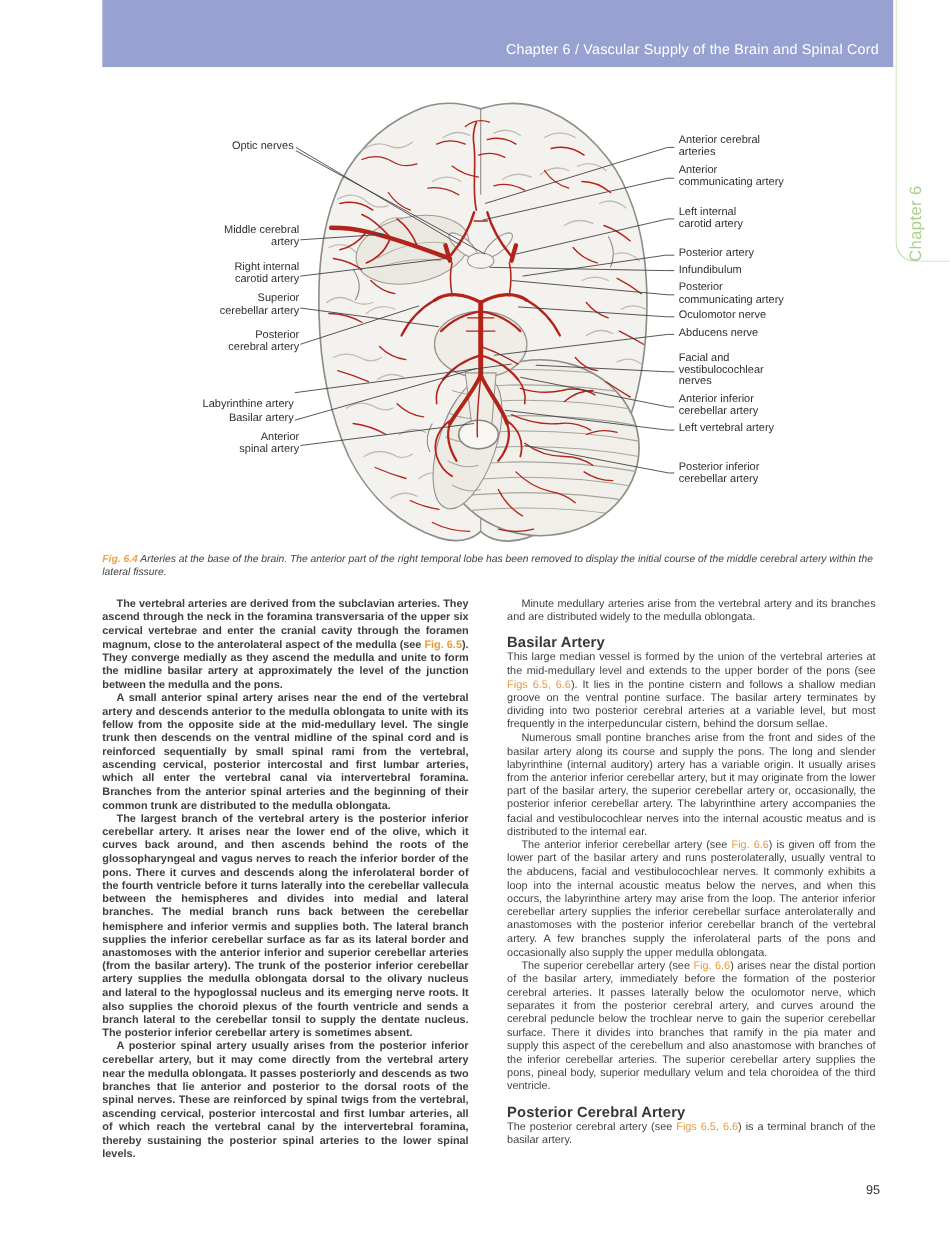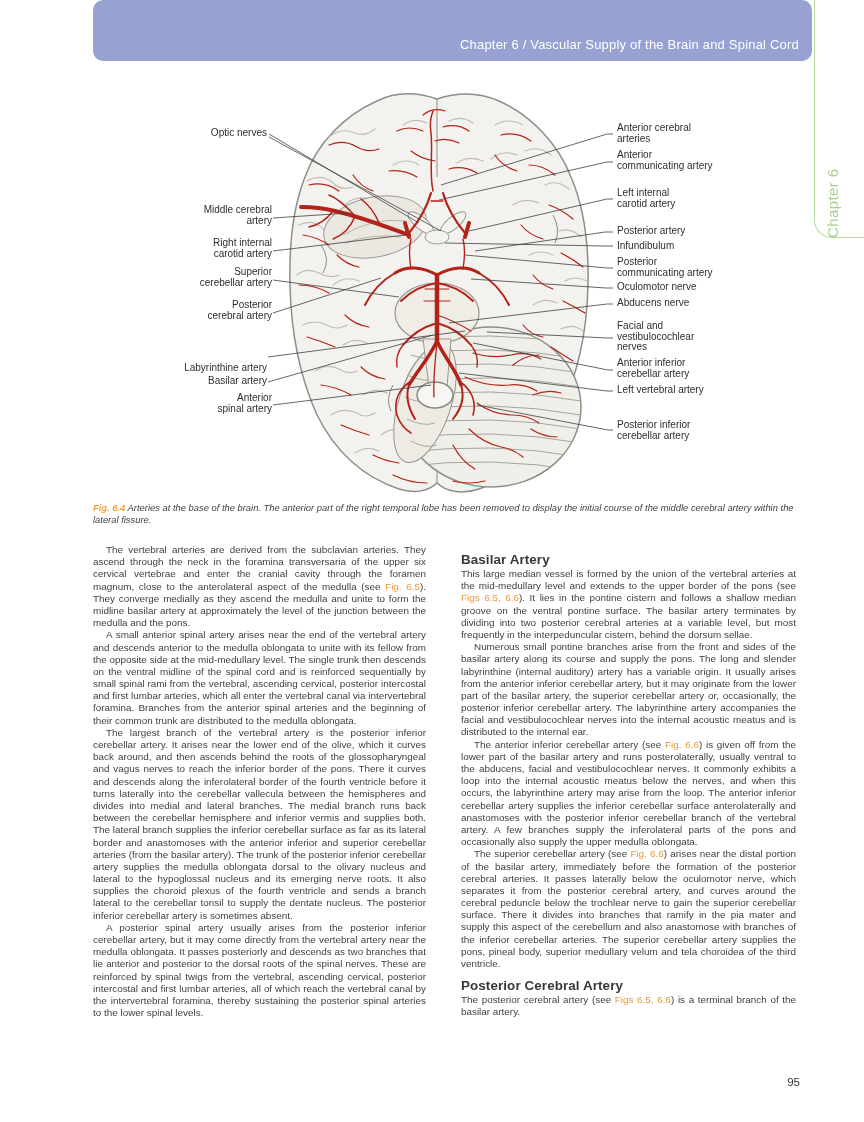--- a/index.html
+++ b/index.html
@@ -2,21 +2,21 @@
 <html><head>
 <meta charset="utf-8">
 <style>
   html,body{margin:0;padding:0;background:#ffffff;}
   .page{position:relative;width:864px;height:1122px;background:#fff;overflow:hidden;
         font-family:"Liberation Sans",sans-serif;color:#3e3e3e;}
 
   
   .banner{position:absolute;left:93px;top:0;width:719px;height:61px;background:#98A2D2;
           display:flex;align-items:flex-end;justify-content:flex-end;
-          padding:0 13px 9px 16px;box-sizing:border-box;border-radius:10px;}
+          padding:0 13px 9px 16px;box-sizing:border-box;}
   .banner span{color:#ffffff;font-size:13px;letter-spacing:.2px;}
 
   
   .tab-border{position:absolute;left:814px;top:0;width:50px;height:238px;box-sizing:border-box;
               border-left:1.5px solid #BCDCA4;border-bottom:1.5px solid #BCDCA4;
               border-bottom-left-radius:18px;}
   .tab-text{position:absolute;left:824px;top:238px;width:150px;
             transform:rotate(-90deg);transform-origin:0 0;
             color:#A9CF8C;font-size:15px;letter-spacing:.4px;}
 
@@ -28,21 +28,21 @@
   .fl-right{text-align:left;}
 
   
   .caption{position:absolute;left:93px;top:502px;width:712px;font-size:9.4px;line-height:11.8px;}
   .cap-label{color:#EFA143;font-weight:bold;font-style:italic;text-align:center;}
   .cap-text{font-style:italic;color:#3f3f3f;}
 
   
   .columns{position:absolute;left:93px;top:544px;width:703px;display:flex;gap:35px;}
   .col{font-size:9.9px;line-height:12.18px;text-align:justify;color:#3e3e3e;}
-  .col-left{width:333px;}
+  .col-left{width:333px;font-weight:bold;}
   .col-right{width:335px;}
   .col p{margin:0;text-indent:13px;}
   .col p.noindent{text-indent:0;}
   .col h2{margin:8px 0 1px;font-size:13.4px;line-height:15px;color:#383838;
           font-weight:bold;letter-spacing:.1px;text-align:left;}
   .figref{color:#E89A3C;}
 
   
   .page-num{position:absolute;right:64px;top:1076px;font-size:11.5px;font-weight:normal;color:#333;}
 </style>
@@ -284,20 +284,21 @@
   </div>
 
   <div class="columns">
     <div class="col col-left">
         <p><span>The vertebral arteries are derived from the subclavian arteries. They ascend through the neck in the foramina transversaria of the upper six cervical vertebrae and enter the cranial cavity through the foramen magnum, close to the anterolateral aspect of the medulla (see </span><span class="figref">Fig. 6.5</span><span>). They converge medially as they ascend the medulla and unite to form the midline basilar artery at approximately the level of the junction between the medulla and the pons.</span></p>
         <p><span>A small anterior spinal artery arises near the end of the vertebral artery and descends anterior to the medulla oblongata to unite with its fellow from the opposite side at the mid-medullary level. The single trunk then descends on the ventral midline of the spinal cord and is reinforced sequentially by small spinal rami from the vertebral, ascending cervical, posterior intercostal and first lumbar arteries, which all enter the vertebral canal via intervertebral foramina. Branches from the anterior spinal arteries and the beginning of their common trunk are distributed to the medulla oblongata.</span></p>
         <p><span>The largest branch of the vertebral artery is the posterior inferior cerebellar artery. It arises near the lower end of the olive, which it curves back around, and then ascends behind the roots of the glossopharyngeal and vagus nerves to reach the inferior border of the pons. There it curves and descends along the inferolateral border of the fourth ventricle before it turns laterally into the cerebellar vallecula between the hemispheres and divides into medial and lateral branches. The medial branch runs back between the cerebellar hemisphere and inferior vermis and supplies both. The lateral branch supplies the inferior cerebellar surface as far as its lateral border and anastomoses with the anterior inferior and superior cerebellar arteries (from the basilar artery). The trunk of the posterior inferior cerebellar artery supplies the medulla oblongata dorsal to the olivary nucleus and lateral to the hypoglossal nucleus and its emerging nerve roots. It also supplies the choroid plexus of the fourth ventricle and sends a branch lateral to the cerebellar tonsil to supply the dentate nucleus. The posterior inferior cerebellar artery is sometimes absent.</span></p>
         <p><span>A posterior spinal artery usually arises from the posterior inferior cerebellar artery, but it may come directly from the vertebral artery near the medulla oblongata. It passes posteriorly and descends as two branches that lie anterior and posterior to the dorsal roots of the spinal nerves. These are reinforced by spinal twigs from the vertebral, ascending cervical, posterior intercostal and first lumbar arteries, all of which reach the vertebral canal by the intervertebral foramina, thereby sustaining the posterior spinal arteries to the lower spinal levels.</span></p>
       </div>
     <div class="col col-right">
+        <p><span>Minute medullary arteries arise from the vertebral artery and its branches and are distributed widely to the medulla oblongata.</span></p>
         <h2>Basilar Artery</h2>
         <p class="noindent"><span>This large median vessel is formed by the union of the vertebral arteries at the mid-medullary level and extends to the upper border of the pons (see </span><span class="figref">Figs 6.5, 6.6</span><span>). It lies in the pontine cistern and follows a shallow median groove on the ventral pontine surface. The basilar artery terminates by dividing into two posterior cerebral arteries at a variable level, but most frequently in the interpeduncular cistern, behind the dorsum sellae.</span></p>
         <p><span>Numerous small pontine branches arise from the front and sides of the basilar artery along its course and supply the pons. The long and slender labyrinthine (internal auditory) artery has a variable origin. It usually arises from the anterior inferior cerebellar artery, but it may originate from the lower part of the basilar artery, the superior cerebellar artery or, occasionally, the posterior inferior cerebellar artery. The labyrinthine artery accompanies the facial and vestibulocochlear nerves into the internal acoustic meatus and is distributed to the internal ear.</span></p>
         <p><span>The anterior inferior cerebellar artery (see </span><span class="figref">Fig. 6.6</span><span>) is given off from the lower part of the basilar artery and runs posterolaterally, usually ventral to the abducens, facial and vestibulocochlear nerves. It commonly exhibits a loop into the internal acoustic meatus below the nerves, and when this occurs, the labyrinthine artery may arise from the loop. The anterior inferior cerebellar artery supplies the inferior cerebellar surface anterolaterally and anastomoses with the posterior inferior cerebellar branch of the vertebral artery. A few branches supply the inferolateral parts of the pons and occasionally also supply the upper medulla oblongata.</span></p>
         <p><span>The superior cerebellar artery (see </span><span class="figref">Fig. 6.6</span><span>) arises near the distal portion of the basilar artery, immediately before the formation of the posterior cerebral arteries. It passes laterally below the oculomotor nerve, which separates it from the posterior cerebral artery, and curves around the cerebral peduncle below the trochlear nerve to gain the superior cerebellar surface. There it divides into branches that ramify in the pia mater and supply this aspect of the cerebellum and also anastomose with branches of the inferior cerebellar arteries. The superior cerebellar artery supplies the pons, pineal body, superior medullary velum and tela choroidea of the third ventricle.</span></p>
         <h2>Posterior Cerebral Artery</h2>
         <p class="noindent"><span>The posterior cerebral artery (see </span><span class="figref">Figs 6.5, 6.6</span><span>) is a terminal branch of the basilar artery.</span></p>
       </div>
   </div>
 

